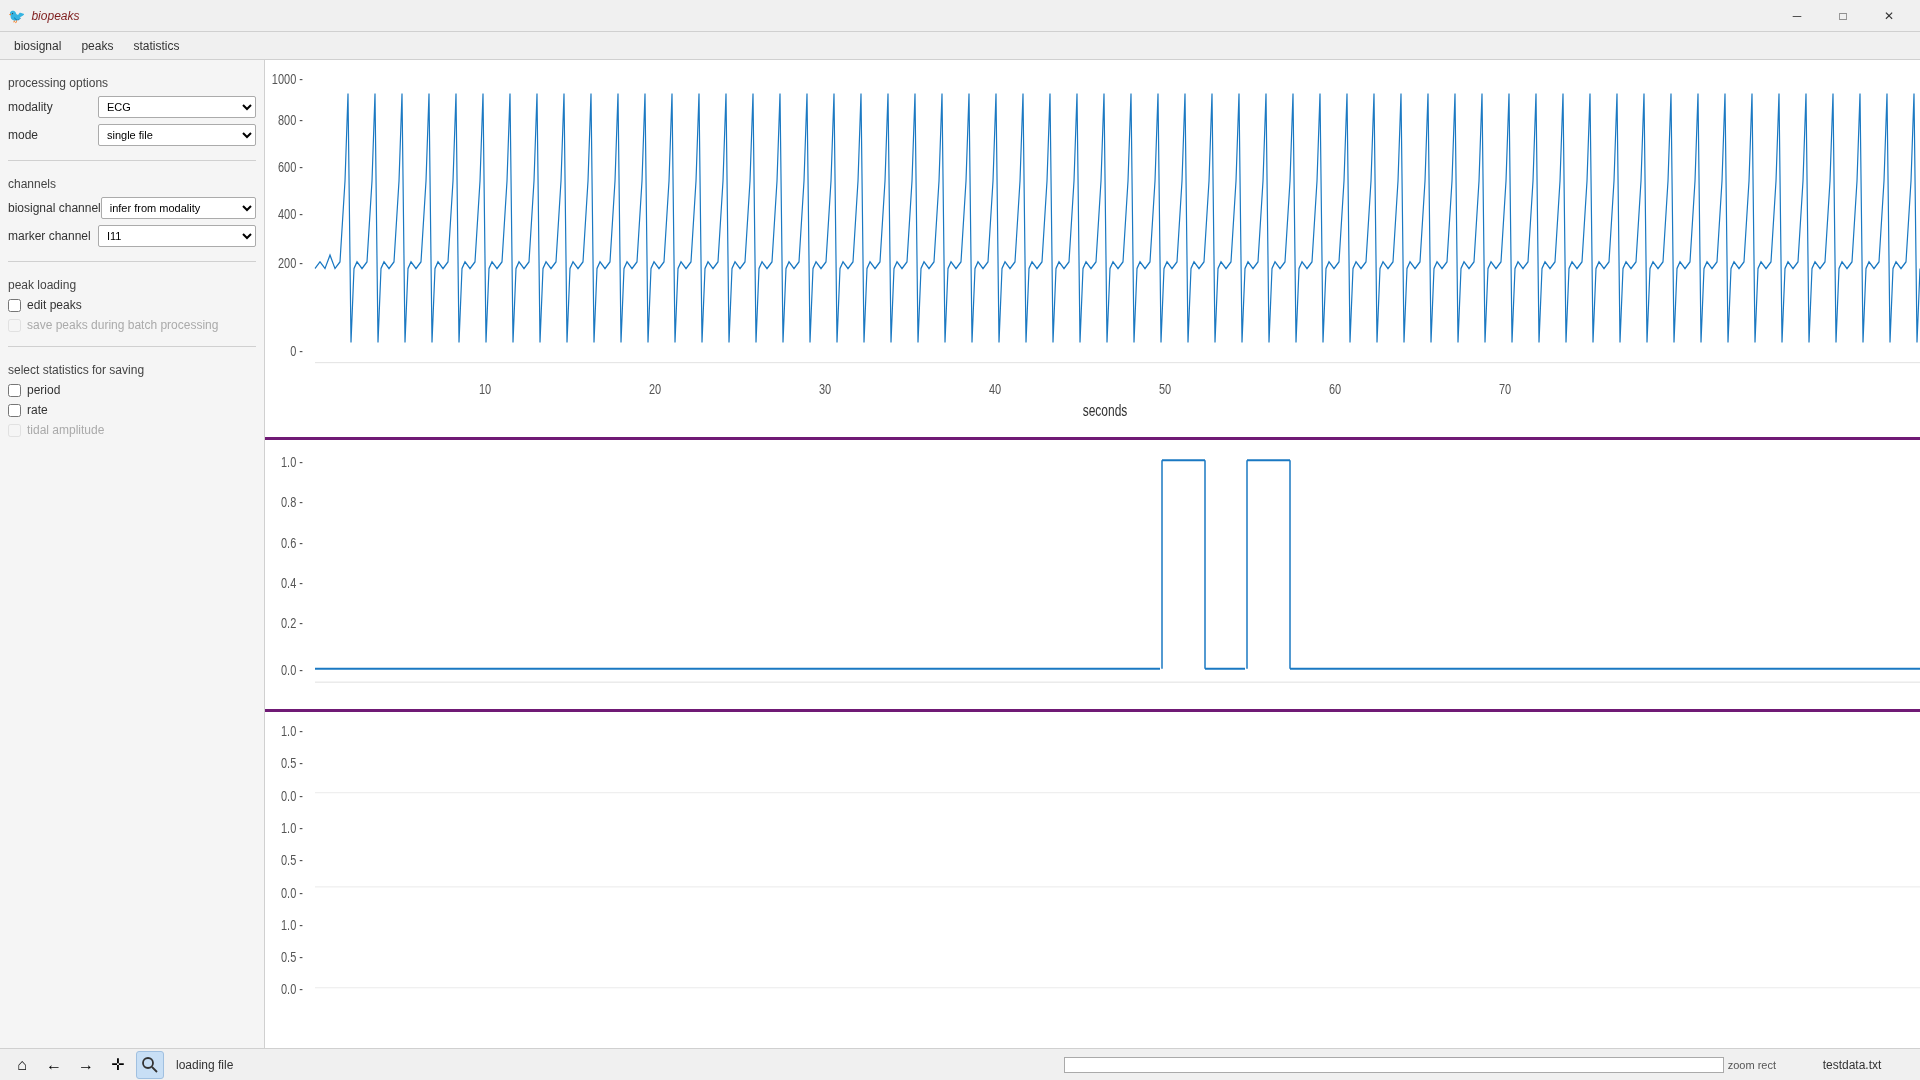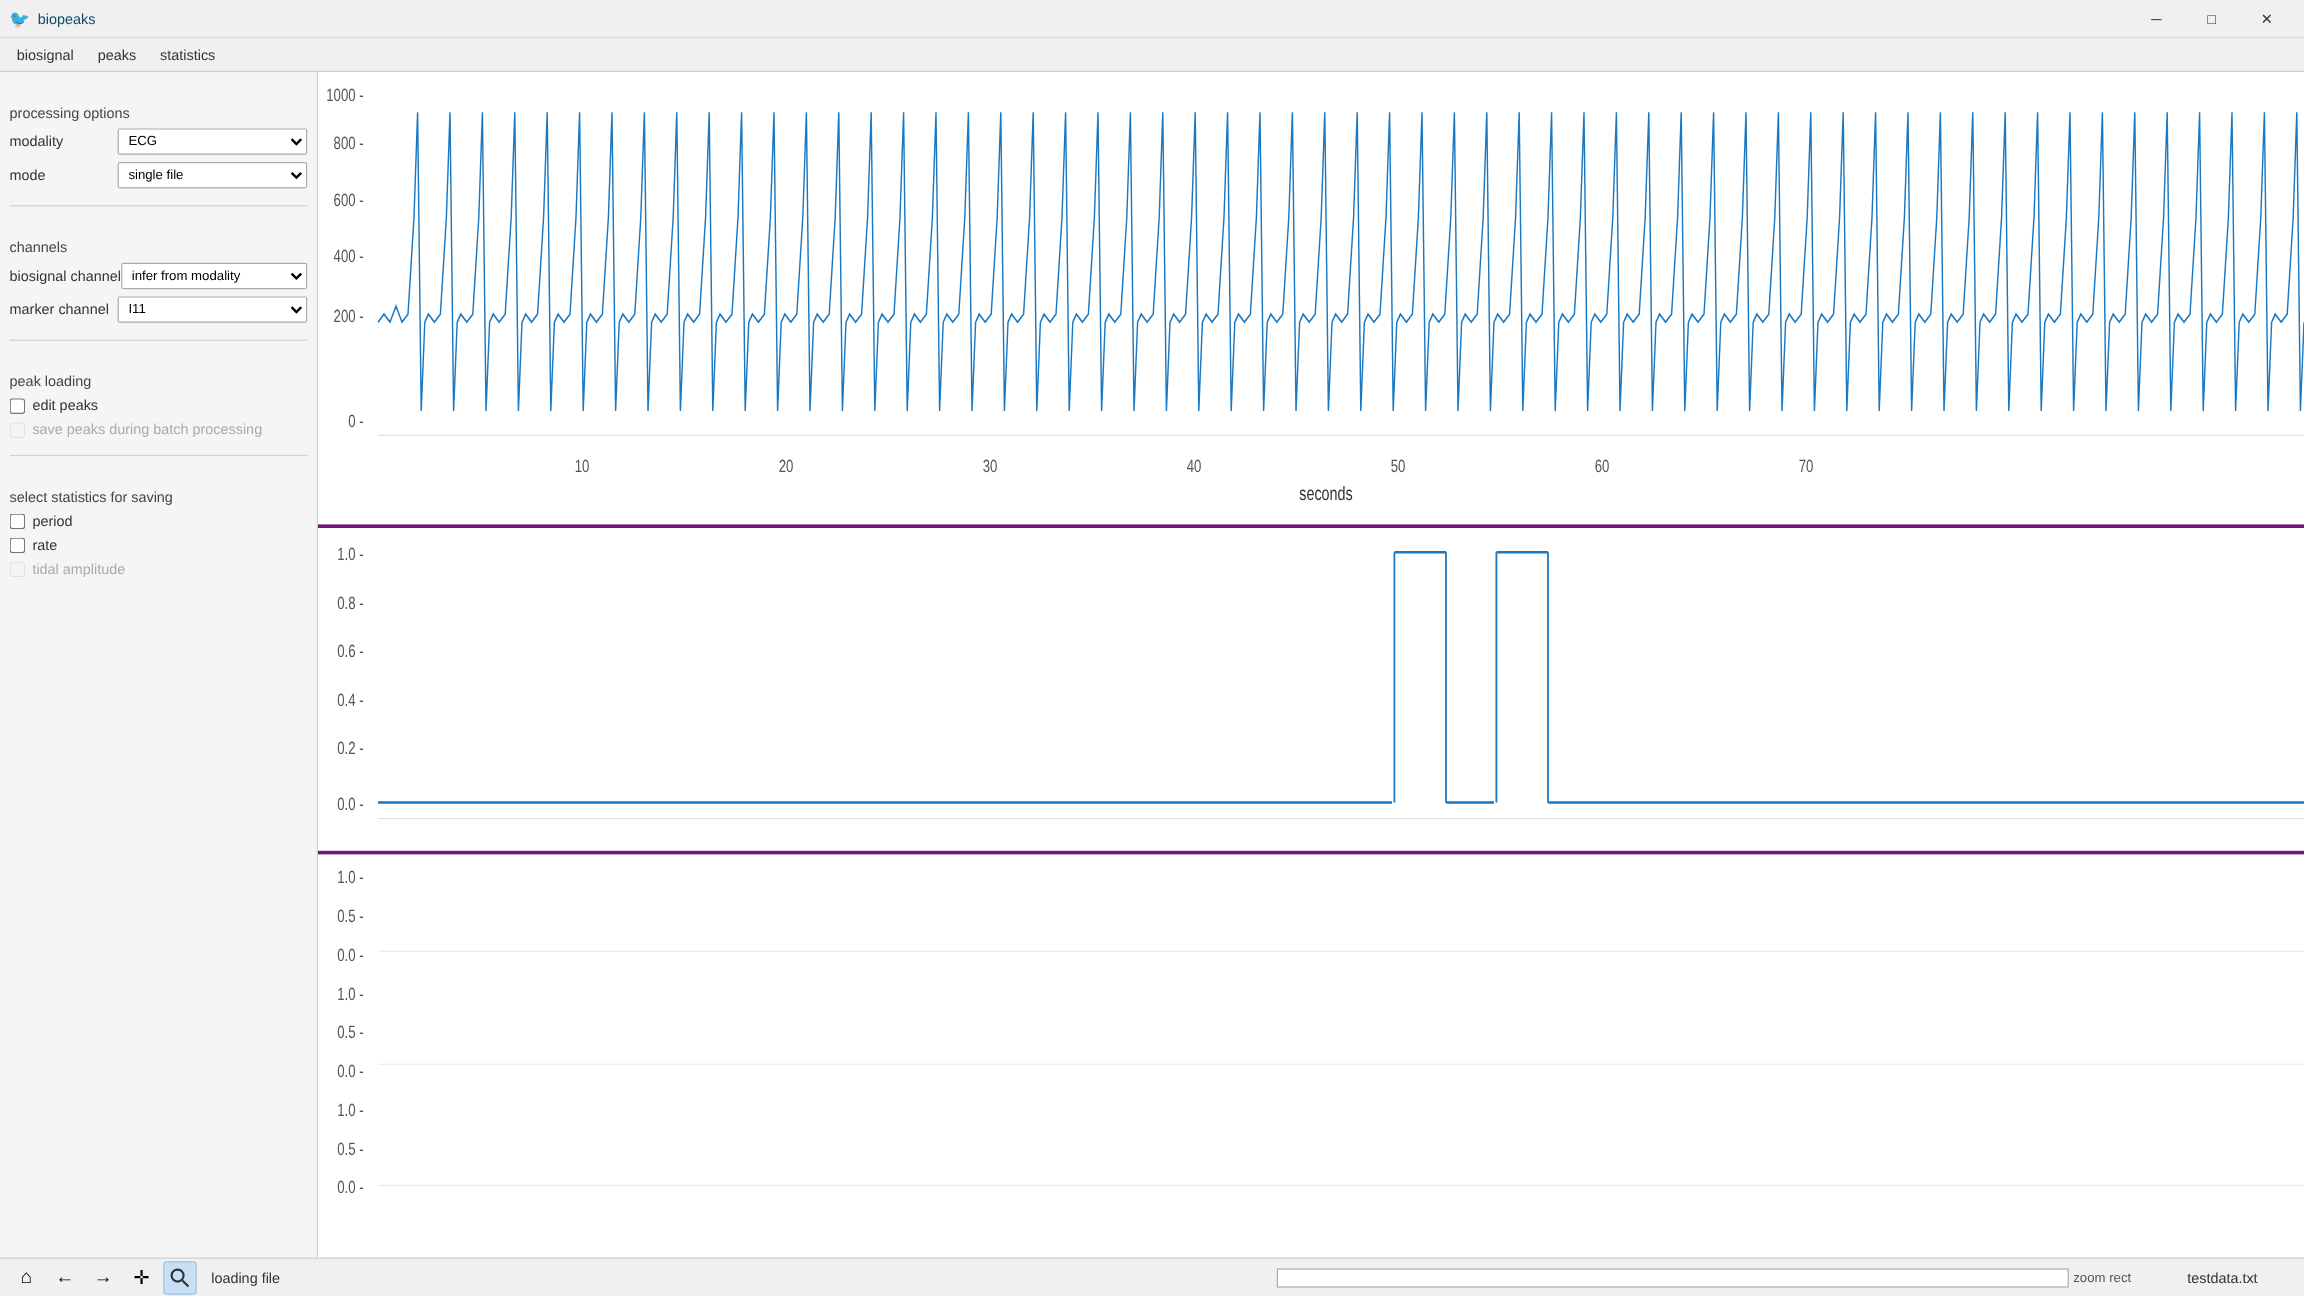--- a/index.html
+++ b/index.html
@@ -72,21 +72,21 @@
       border-right: 1px solid #d0d0d0;
       padding: 8px;
       display: flex;
       flex-direction: column;
       overflow-y: auto;
     }
     .section-label {
       font-size: 12px;
       color: #444;
       margin-bottom: 6px;
-      margin-top: 19px;
+      margin-top: 8px;
       font-weight: normal;
     }
     .form-row {
       display: flex;
       align-items: center;
       margin-bottom: 6px;
       gap: 0;
     }
     .form-label {
       font-size: 12px;
@@ -196,21 +196,21 @@
       font-size: 11px;
       color: #555;
       margin-right: 4px;
     }
   </style>
 </head>
 <body>
 
 <div id="titlebar">
   <span style="margin-right:6px;font-size:14px;">🐦</span>
-  <span style="font-size:12px;color:#0c4a6e;flex:1;">biopeaks</span>
+  <span style="font-size:12px;color:#7f1d1d;flex:1;font-style:italic;">biopeaks</span>
   <div class="win-controls">
     <button class="win-btn">─</button>
     <button class="win-btn">□</button>
     <button class="win-btn close">✕</button>
   </div>
 </div>
 
 <div id="menubar">
   <div class="menu-item">biosignal</div>
   <div class="menu-item">peaks</div>

